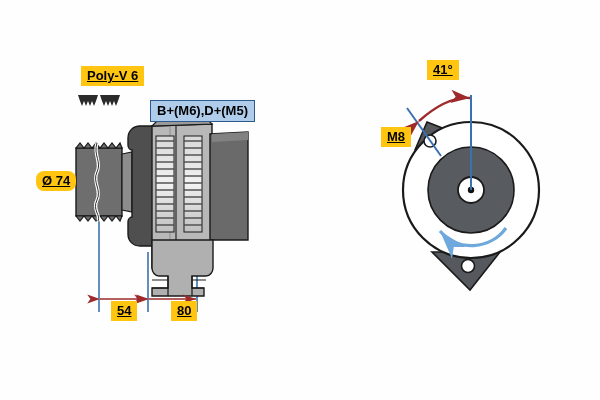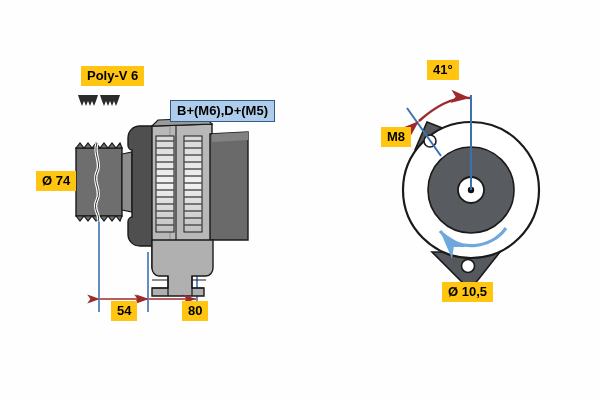--- a/index.html
+++ b/index.html
@@ -23,27 +23,27 @@
     line-height: 1;
     display: flex;
     align-items: center;
     justify-content: center;
     box-sizing: border-box;
   }
   .badge-yellow {
     background: #FFC510;
     font-size: 13px;
     padding: 3px 6px 4px 6px;
+    text-decoration: underline;
   }
   .badge-blue {
     background: #AFCDEA;
     border: 1px solid #2E5C8A;
     font-size: 13px;
     padding: 3px 6px 4px 6px;
-    margin-left: 20px;
   }
   svg.layer {
     position: absolute;
     left: 0;
     top: 0;
     width: 600px;
     height: 400px;
   }
 </style>
 </head>
@@ -201,25 +201,24 @@
       <line x1="407" y1="108" x2="441" y2="156" stroke="#3A72B0" stroke-width="2"></line>
 
       <path d="M419,121 Q447,96 470,98" fill="none" stroke="#9E2A2B" stroke-width="2.4" marker-start="url(#arrHeadL)" marker-end="url(#arrHeadR)"></path>
     </g>
   </svg>
 
   <div class="badge badge-yellow" style="left:81px; top:66px;">Poly-V 6</div>
 
   <div class="badge badge-blue" style="left:150px; top:100px;">B+(M6),D+(M5)</div>
 
-  <div class="badge badge-yellow" style="left:36px; top:171px;">Ø 74</div>
+  <div class="badge badge-yellow" style="left:36px; top:171px;border-radius:8px;">Ø 74</div>
 
   <div class="badge badge-yellow" style="left:111px; top:301px;">54</div>
 
-  <div class="badge badge-yellow" style="left:182px; top:301px;">80</div>
+  <div class="badge badge-yellow" style="left:171px; top:301px;">80</div>
 
   <div class="badge badge-yellow" style="left:427px; top:60px;text-align:right;">41°</div>
 
   <div class="badge badge-yellow" style="left:381px; top:127px;">M8</div>
 
-  <div class="badge badge-yellow" style="left:442px; top:282px;">Ø 10,5</div>
 
 </div>
 
 </body></html>

